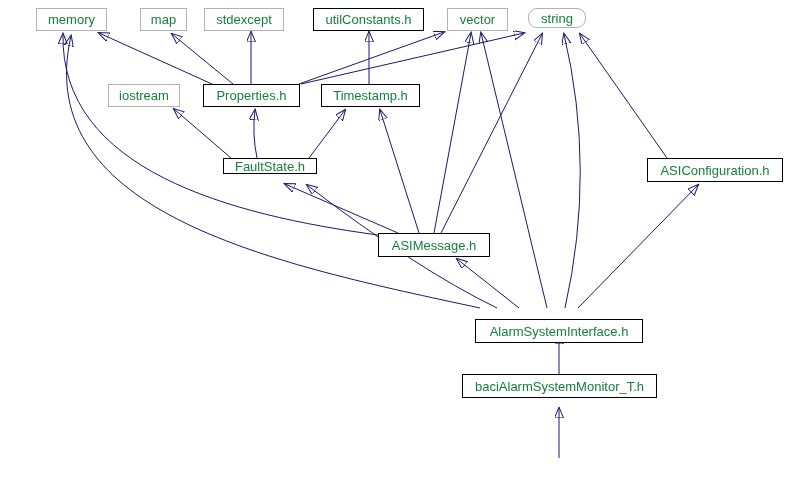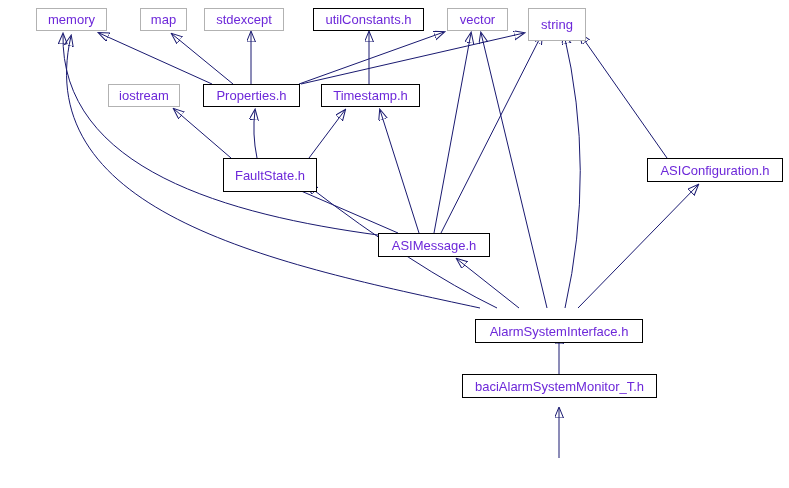--- a/index.html
+++ b/index.html
@@ -11,21 +11,21 @@
     overflow:hidden;
   }
   #edge-layer{position:absolute;left:0;top:0;width:789px;height:488px;}
   #edge-layer path{fill:none;stroke:#191970;stroke-width:1;}
   .node{
     position:absolute;
     box-sizing:border-box;
     display:flex;align-items:center;justify-content:center;
     background:#ffffff;
     font-size:13px;
-    color:#6d28d9;
+    color:#15803d;
     white-space:nowrap;
     line-height:1;
   }
   .node.project{border:1px solid #000000;}
   .node.system{border:1px solid #b2b2b2;}
   .node.root{border:1px solid #000000;background:#000000;color:#ffffff;}
 </style>
 </head>
 <body>
 
@@ -59,22 +59,22 @@
       <path d="M578,308 L698,185" marker-end="url(#arrow)"></path>
       <path d="M559,382 L559,334" marker-end="url(#arrow)"></path>
       <path d="M559,458 L559,408" marker-end="url(#arrow)"></path>
     </svg>
 
   <div class="node system" style="left: 36px; top: 8px; width: 71px; height: 23px;">memory</div>
   <div class="node system" style="left: 140px; top: 8px; width: 47px; height: 23px;">map</div>
   <div class="node system" style="left: 204px; top: 8px; width: 80px; height: 23px;">stdexcept</div>
   <div class="node project" style="left: 313px; top: 8px; width: 111px; height: 23px;">utilConstants.h</div>
   <div class="node system" style="left: 447px; top: 8px; width: 61px; height: 23px;">vector</div>
-  <div class="node system" style="left: 528px; top: 8px; width: 58px; height: 33px;">string</div>
+  <div class="node system" style="left: 528px; top: 8px; width: 58px; height: 20px; border-radius: 9px;">string</div>
   <div class="node project" style="left: 203px; top: 84px; width: 97px; height: 23px;">Properties.h</div>
   <div class="node system" style="left: 108px; top: 84px; width: 72px; height: 23px;">iostream</div>
   <div class="node project" style="left: 321px; top: 84px; width: 99px; height: 23px;">Timestamp.h</div>
-  <div class="node project" style="left: 223px; top: 158px; width: 94px; height: 34px;">FaultState.h</div>
+  <div class="node project" style="left: 223px; top: 158px; width: 94px; height: 16px;">FaultState.h</div>
   <div class="node project" style="left: 647px; top: 158px; width: 136px; height: 24px;">ASIConfiguration.h</div>
   <div class="node project" style="left: 378px; top: 233px; width: 112px; height: 24px;">ASIMessage.h</div>
   <div class="node project" style="left: 475px; top: 308px; width: 168px; height: 24px; margin-top: 11px;">AlarmSystemInterface.h</div>
   <div class="node project" style="left: 462px; top: 374px; width: 195px; height: 24px;">baciAlarmSystemMonitor_T.h</div>
 </div>
 
 </body></html>

